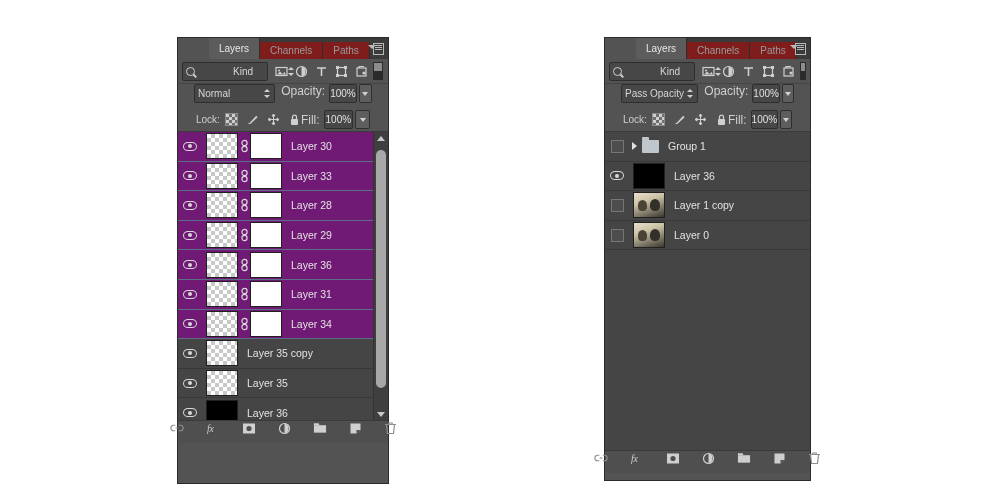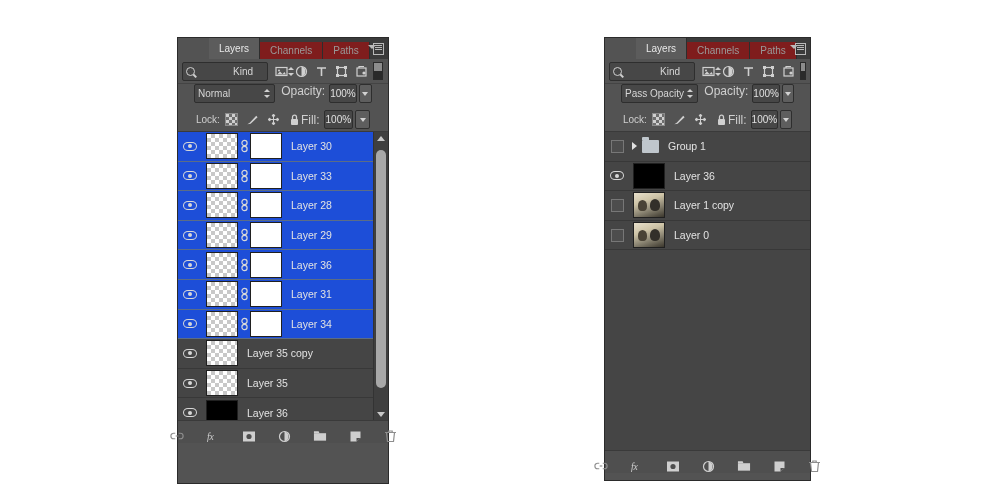--- a/index.html
+++ b/index.html
@@ -53,21 +53,21 @@
   .checkerbox{width:11px;height:11px;background:#cfcfcf;
      background-image:linear-gradient(45deg,#6f6f6f 25%,transparent 25%,transparent 75%,#6f6f6f 75%),
                       linear-gradient(45deg,#6f6f6f 25%,transparent 25%,transparent 75%,#6f6f6f 75%);
      background-size:6px 6px;background-position:0 0,3px 3px;border:1px solid #8b8b8b;}
 
   
   .layer-list{position:relative;background:#454545;overflow:hidden;}
   #left-list{height:288px;}
   #right-list{height:318px;}
   .row{display:flex;align-items:center;height:28.6px;border-bottom:1px solid #383838;background:#454545;position:relative;}
-  .row.sel{background:#1d4ed8;border-bottom:1px solid #5c6d85;}
+  .row.sel{background:#701a75;border-bottom:1px solid #5c6d85;}
   .eyecell{width:24px;display:flex;align-items:center;justify-content:center;flex:none;}
   .eye{width:14px;height:9px;position:relative;}
   .eye .o{position:absolute;inset:0;border:1.2px solid #d8d8d8;border-radius:50%/70%;}
   .eye .p{position:absolute;left:50%;top:50%;width:4px;height:4px;margin:-2px 0 0 -2px;background:#d8d8d8;border-radius:50%;}
   .eyebox{width:11px;height:11px;border:1px solid #777;background:#4d4d4d;}
   .thumb{width:30px;height:24px;border:1px solid #202020;flex:none;background:#fff;}
   .thumb.checker{background-color:#fff;
      background-image:linear-gradient(45deg,#c8c8c8 25%,transparent 25%,transparent 75%,#c8c8c8 75%),
                       linear-gradient(45deg,#c8c8c8 25%,transparent 25%,transparent 75%,#c8c8c8 75%);
      background-size:8px 8px;background-position:0 0,4px 4px;}
@@ -86,21 +86,21 @@
 
   
   .scrollbar{position:absolute;right:0;top:0;bottom:0;width:14px;background:#3f3f3f;border-left:1px solid #333;}
   .sb-arrow{height:12px;display:flex;align-items:center;justify-content:center;}
   .sb-arrow.up:after{content:"";border-left:4px solid transparent;border-right:4px solid transparent;border-bottom:5px solid #c8c8c8;}
   .sb-arrow.down{position:absolute;bottom:0;left:0;right:0;}
   .sb-arrow.down:after{content:"";border-left:4px solid transparent;border-right:4px solid transparent;border-top:5px solid #c8c8c8;}
   .sb-thumb{position:absolute;left:2px;right:2px;top:18px;height:238px;background:#a8a8a8;border-radius:5px;}
 
   
-  .bottombar{display:flex;align-items:flex-end;justify-content:center;gap:22px;height:22px;background:#4f4f4f;border-top:1px solid #3a3a3a;}
+  .bottombar{display:flex;align-items:flex-start;justify-content:center;gap:22px;height:22px;background:#4f4f4f;border-top:1px solid #3a3a3a;}
   .bic{width:14px;height:14px;display:flex;align-items:center;justify-content:center;color:#cfcfcf;}
   .bic.dim{color:#8e8e8e;}
 </style>
 </head>
 <body>
 
 <div class="panel" id="left-panel">
     <div class="tabbar">
       <div class="tab active">Layers</div>
       <div class="tab">Channels</div>

